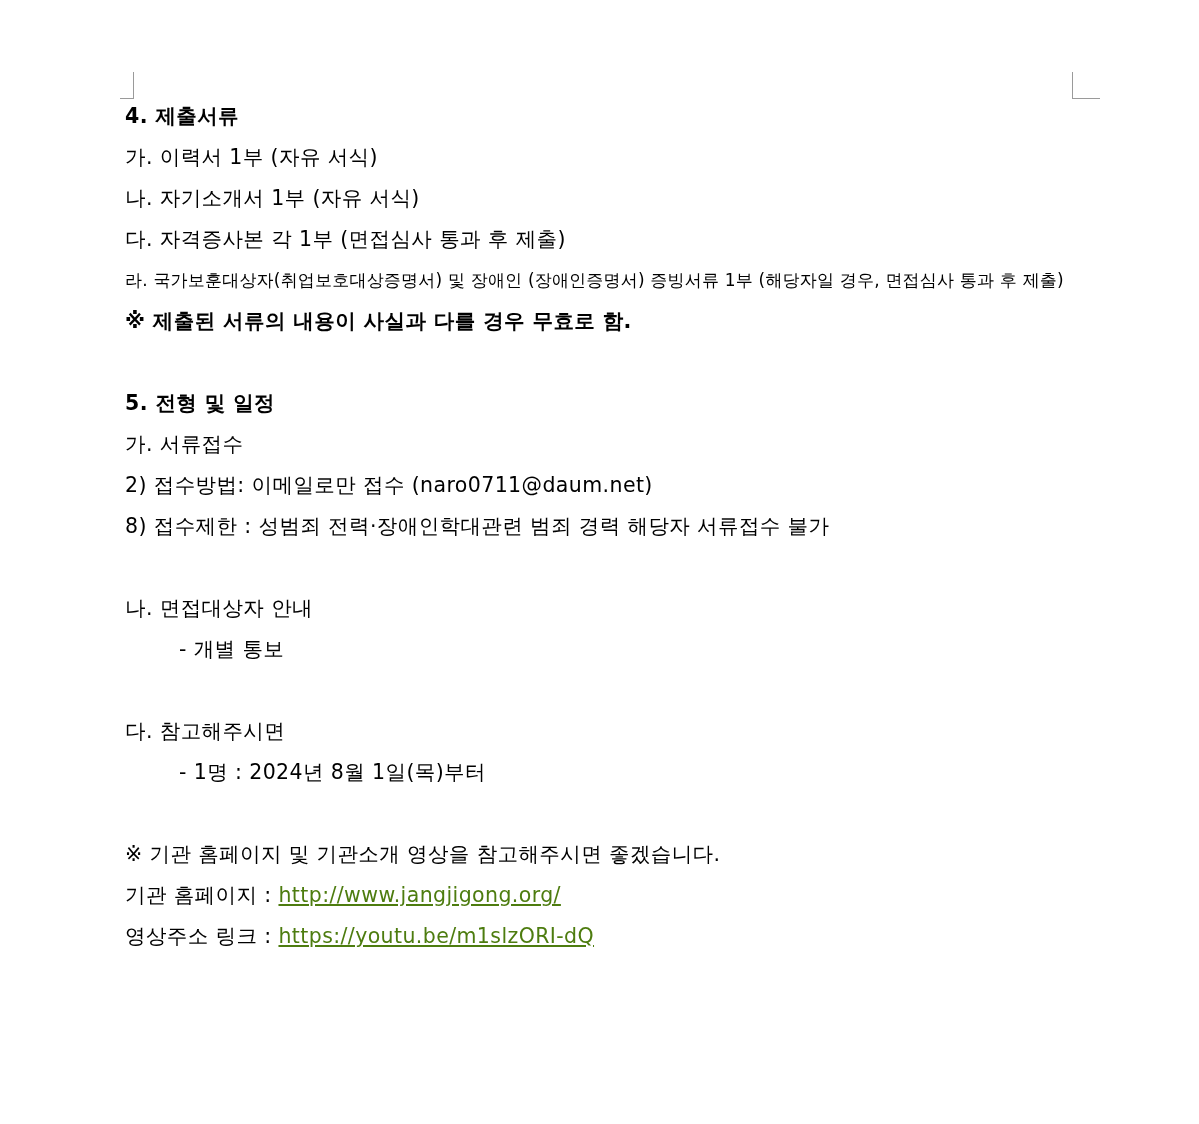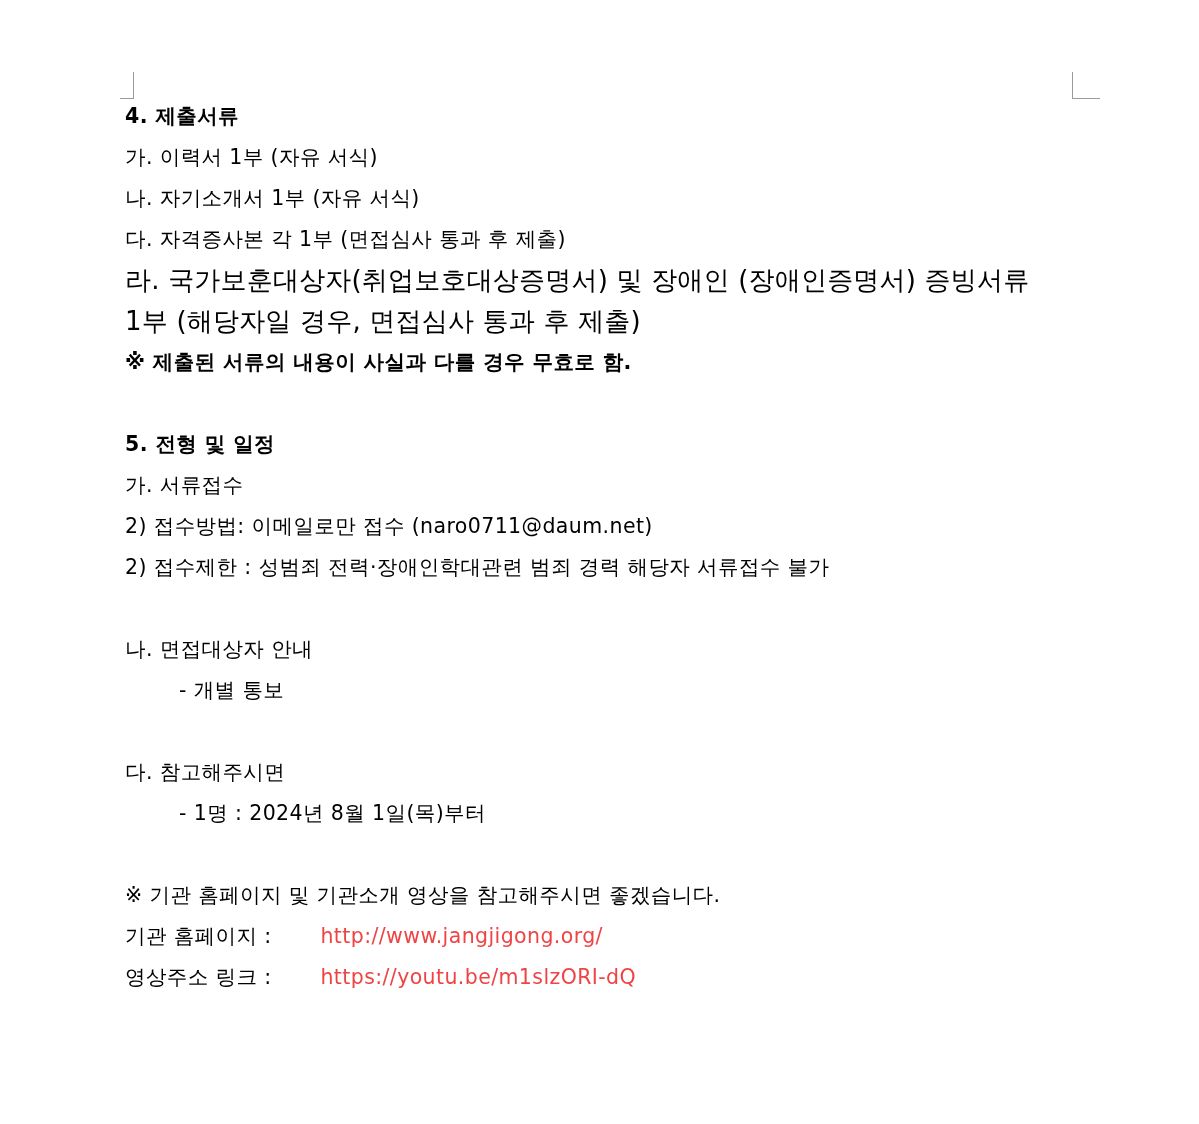--- a/index.html
+++ b/index.html
@@ -72,25 +72,25 @@
     padding-left: 8px;
     margin-left: 46px;
   }
   .linkline {
     font-size: 20.5px;
     line-height: 41px;
     letter-spacing: 0.4px;
     white-space: pre-wrap;
   }
   .link {
-    color: #ef4444;
-    margin-left: 42px;
+    color: #4d7c0f;
+    text-decoration: underline;
   }
   .wrapline {
-    font-size: 26px;
+    font-size: 17px;
     line-height: 41px;
     letter-spacing: 0.2px;
     white-space: pre-wrap;
     word-break: keep-all;
   }
 </style>
 </head>
 <body>
 
 <div class="page">
@@ -107,21 +107,21 @@
     <div class="line">나. 자기소개서 1부 (자유 서식)</div>
     <div class="line">다. 자격증사본 각 1부 (면접심사 통과 후 제출)</div>
     <div class="wrapline">라. 국가보훈대상자(취업보호대상증명서) 및 장애인 (장애인증명서) 증빙서류 1부 (해당자일 경우, 면접심사 통과 후 제출)</div>
     <div class="line bold">※ 제출된 서류의 내용이 사실과 다를 경우 무효로 함.</div>
 
     <div class="spacer"></div>
 
     <div class="line bold">5. 전형 및 일정</div>
     <div class="line">가. 서류접수</div>
     <div class="line">2) 접수방법: 이메일로만 접수 (naro0711@daum.net)</div>
-    <div class="line">2) 접수제한 : 성범죄 전력·장애인학대관련 범죄 경력 해당자 서류접수 불가</div>
+    <div class="line">8) 접수제한 : 성범죄 전력·장애인학대관련 범죄 경력 해당자 서류접수 불가</div>
 
     <div class="spacer"></div>
 
     <div class="line">나. 면접대상자 안내</div>
     <div class="line indent">- 개별 통보</div>
 
     <div class="spacer"></div>
 
     <div class="line">다. 참고해주시면</div>
     <div class="line indent">- 1명 : 2024년 8월 1일(목)부터</div>

